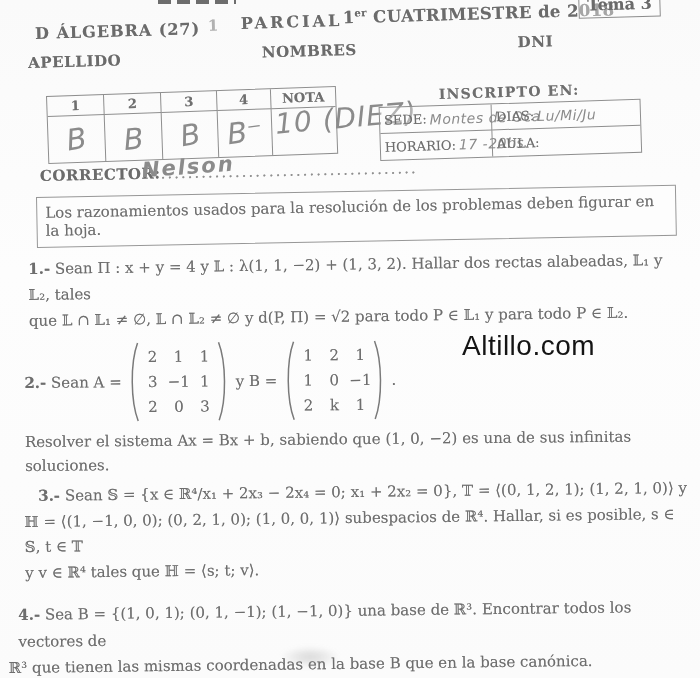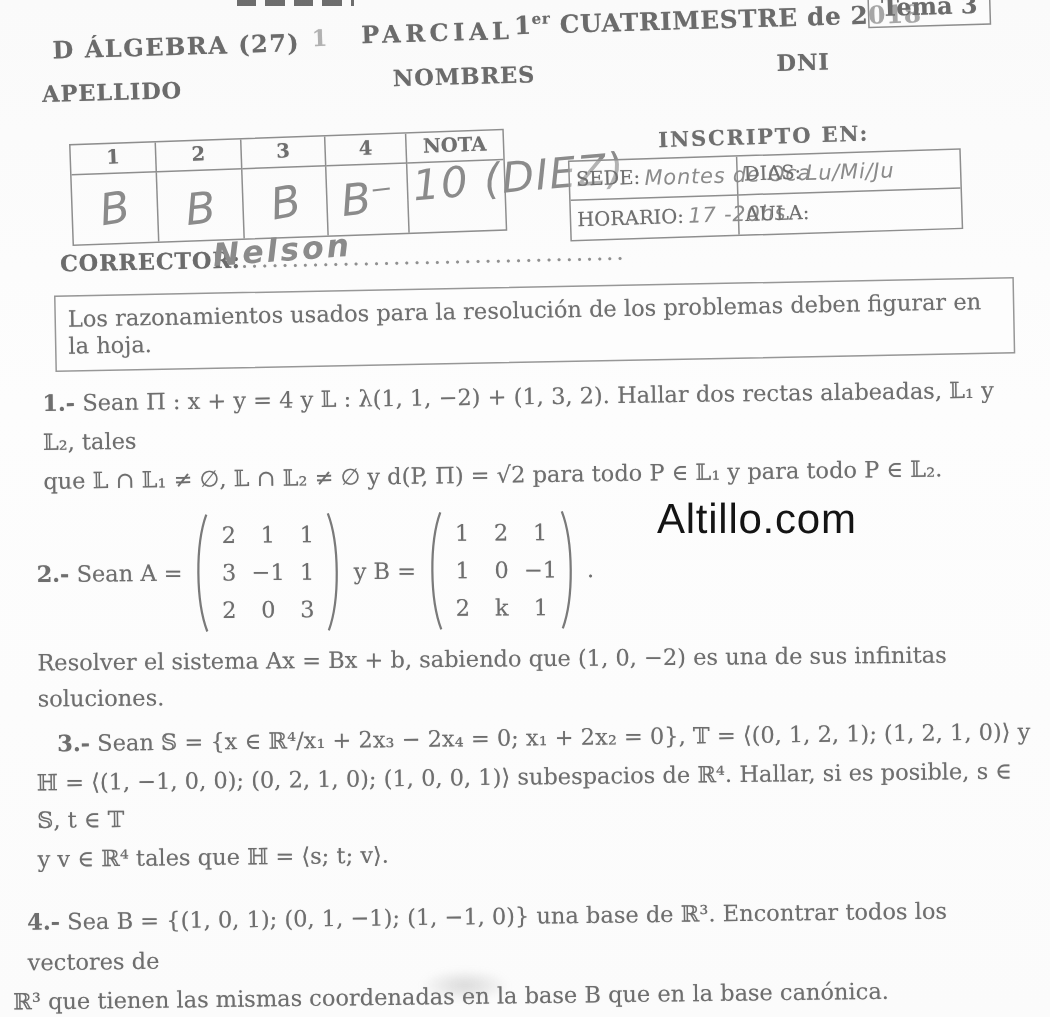--- a/index.html
+++ b/index.html
@@ -94,21 +94,21 @@
   .m-grid{display:grid;grid-template-columns:repeat(3,26px);grid-auto-rows:25px;
     align-items:center;justify-items:center;font-size:15px;}
   .p2-line2{margin-top:4px;line-height:24px;}
   .p3{position:absolute;left:24px;top:484px;width:664px;line-height:25.5px;
     transform:rotate(-.7deg);transform-origin:left top;}
   .indent14{padding-left:14px;}
   .p4{position:absolute;left:8px;top:602px;width:684px;line-height:26.5px;
     transform:rotate(-.7deg);transform-origin:left top;}
   .indent10{padding-left:10px;}
 
-  .watermark{position:absolute;left:438px;top:330px;
+  .watermark{position:absolute;left:462px;top:330px;
     font-family:"Liberation Sans","DejaVu Sans",sans-serif;font-size:28px;
     color:#141414;letter-spacing:.5px;text-shadow:none;text-align:right;}
 </style>
 </head>
 <body>
 
 <div class="page">
 
   <div class="scan-dashes"></div>
 

